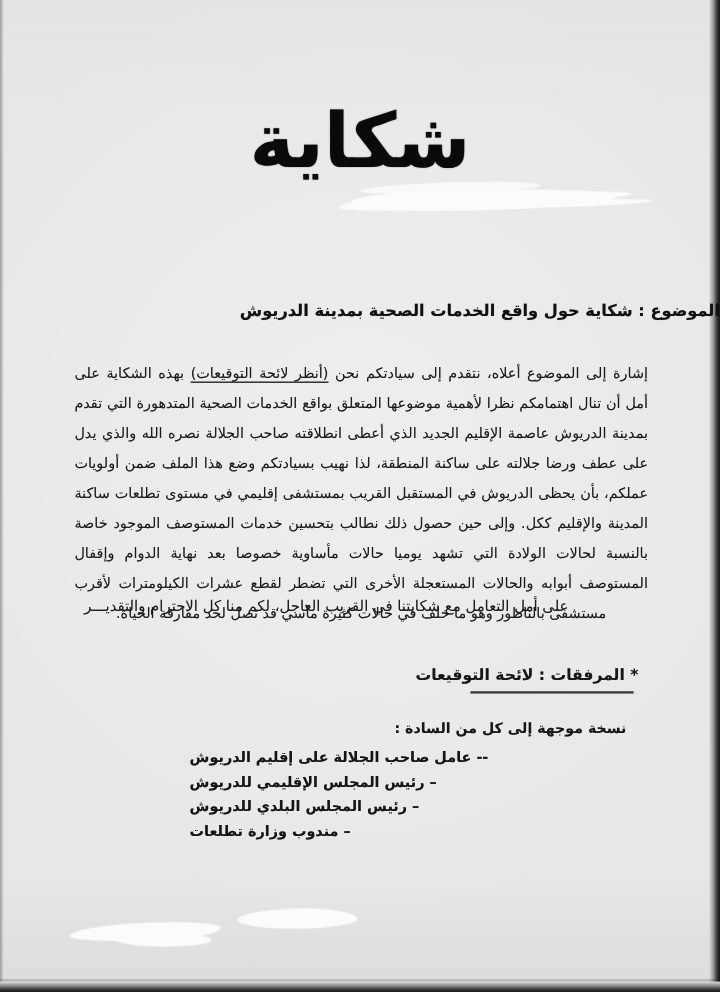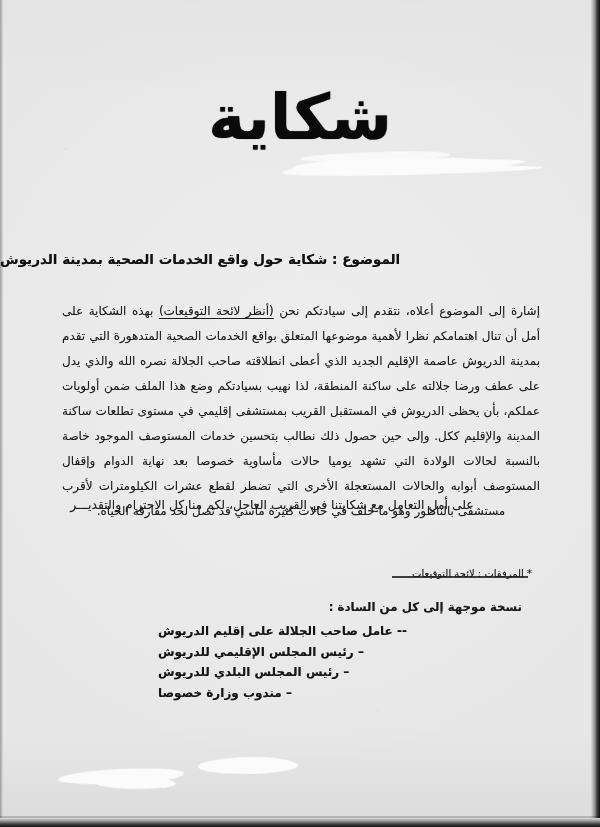--- a/index.html
+++ b/index.html
@@ -127,21 +127,21 @@
     font-weight: 700;
     color: #1b1c1e;
     letter-spacing: .3px;
     text-shadow: 0 0 .5px rgba(0,0,0,.35);
   }
 
   .subject {
     position: absolute;
     left: 0; top: 251px;
     width: 600px;
-    text-align: left;
+    text-align: right;
     font-size: 13.5px;
     font-weight: 700;
     color: #0f1011;
     text-shadow: 0 0 .6px rgba(0,0,0,.45);
   }
 
   .body-block {
     position: absolute;
     left: 62px; top: 299px;
     width: 478px;
@@ -166,25 +166,24 @@
     width: 544px;
     text-align: center;
     font-size: 12.4px;
     color: #1a1b1d;
     text-shadow: 0 0 .45px rgba(0,0,0,.30);
   }
 
   .attachments {
     position: absolute;
     right: 68px; top: 556px;
-    font-size: 10px;
-    font-weight: 400;
+    font-size: 13px;
+    font-weight: 700;
     color: #16171a;
     text-shadow: 0 0 .45px rgba(0,0,0,.35);
-    margin-top: 12px;
   }
   .attachments-rule {
     position: absolute;
     right: 72px; top: 576px;
     width: 136px; height: 2px;
     background: #1d1e20;
     opacity: .85;
   }
 
   .copies-header {
@@ -257,21 +256,21 @@
 
   <div class="attachments">* المرفقات : لائحة التوقيعات</div>
   <div class="attachments-rule"></div>
 
   <div class="copies-header">نسخة موجهة إلى كل من السادة :</div>
 
   <ul class="copies-list">
     <li>-- عامل صاحب الجلالة على إقليم الدريوش</li>
     <li>– رئيس المجلس الإقليمي للدريوش</li>
     <li>– رئيس المجلس البلدي للدريوش</li>
-    <li>– مندوب وزارة خصوصا</li>
+    <li>– مندوب وزارة تطلعات</li>
   </ul>
 
   <div class="whiteout bot-c"></div>
   <div class="whiteout bot-d"></div>
   <div class="whiteout bot-a"></div>
   <div class="whiteout bot-b"></div>
 
   <div class="speckle"></div>
 </div>
 

